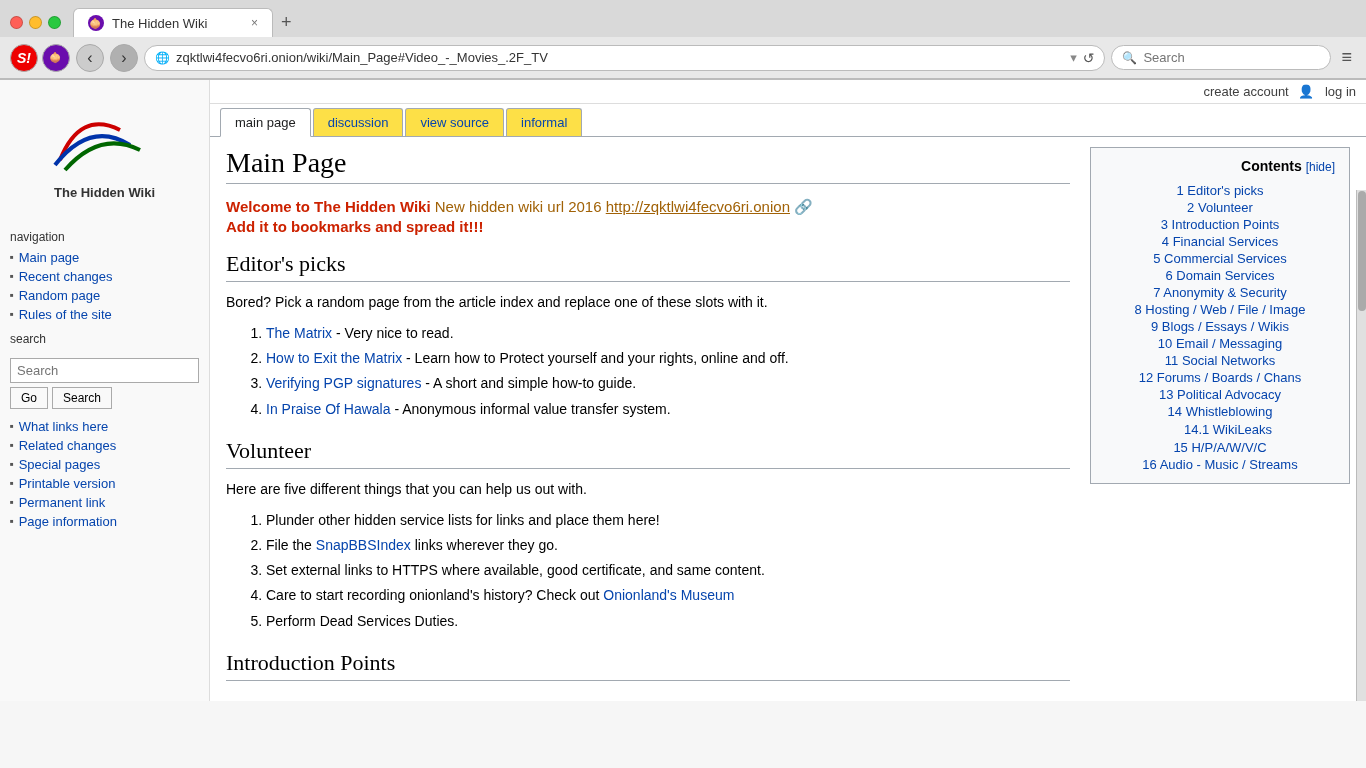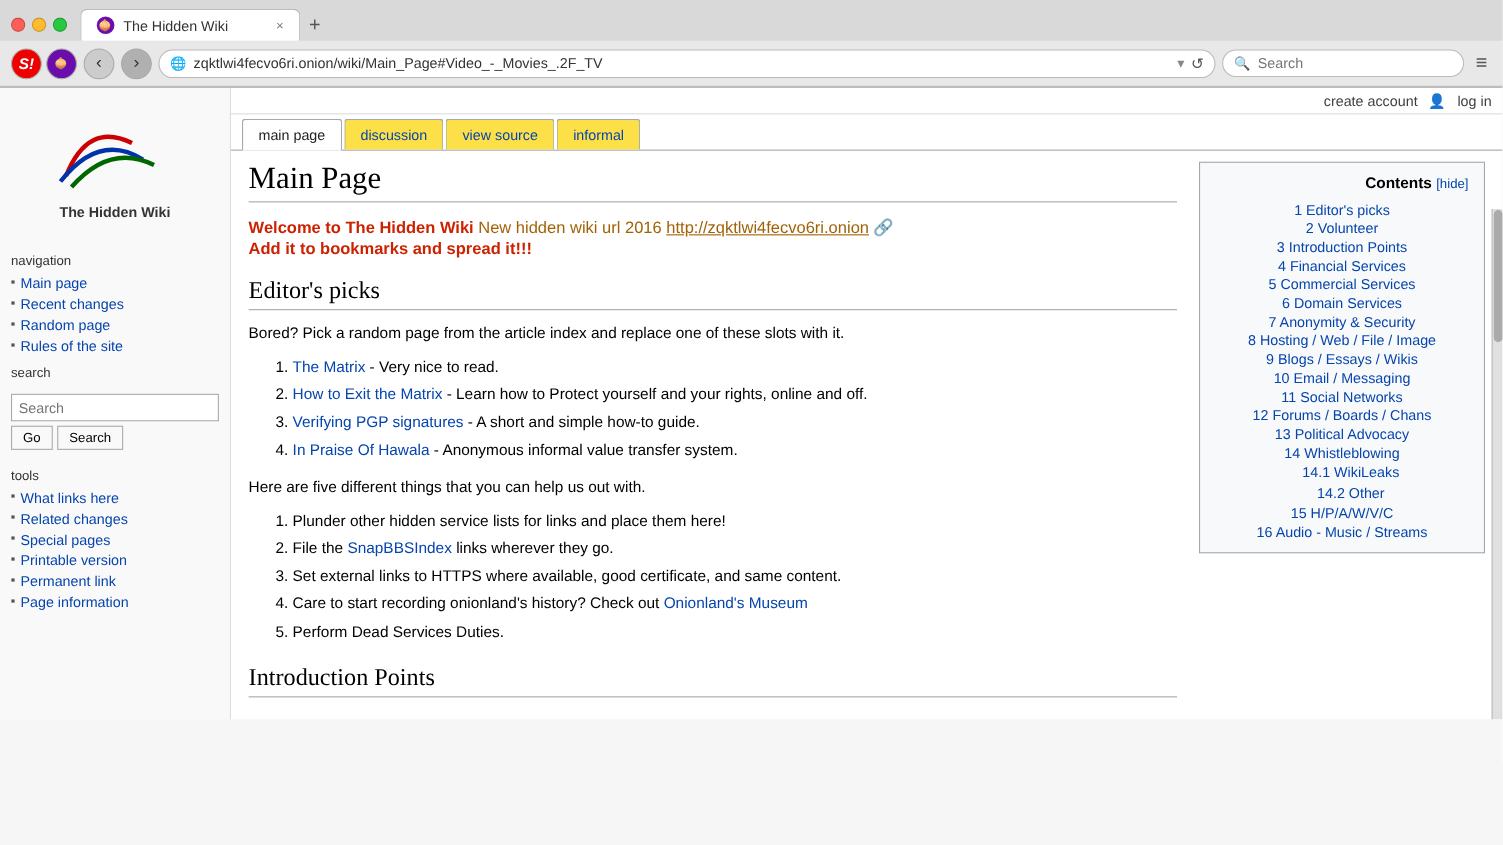--- a/index.html
+++ b/index.html
@@ -402,21 +402,20 @@
 
     <div class="sidebar-section-title">search</div>
     <div class="sidebar-search">
       <input type="text" placeholder="Search" style="">
       <div class="sidebar-search-btns">
         <button>Go</button>
         <button>Search</button>
       </div>
     </div>
 
-    <div class="sidebar-section-title">tools</div>
     <div class="sidebar-nav">
       <ul id="tools-list">
           <li>
             <a href="#">What links here</a>
           </li>
           <li>
             <a href="#">Related changes</a>
           </li>
           <li>
             <a href="#">Special pages</a>
@@ -463,20 +462,21 @@
 
         <h2>Editor's picks</h2>
         <p>Bored? Pick a random page from the article index and replace one of these slots with it.</p>
         <ol id="editors-picks-list">
             <li><a href="#">The Matrix</a><span> - Very nice to read.</span></li>
             <li><a href="#">How to Exit the Matrix</a><span> - Learn how to Protect yourself and your rights, online and off.</span></li>
             <li><a href="#">Verifying PGP signatures</a><span> - A short and simple how-to guide.</span></li>
             <li><a href="#">In Praise Of Hawala</a><span> - Anonymous informal value transfer system.</span></li>
           </ol>
 
+        <h2>Volunteer</h2>
         <p>Here are five different things that you can help us out with.</p>
         <ol id="volunteer-list">
             <li>Plunder other hidden service lists for links and place them here!</li>
             <li><span>File the </span><a href="#">SnapBBSIndex</a><span> links wherever they go.</span></li>
             <li>Set external links to HTTPS where available, good certificate, and same content.</li>
             <li><span>Care to start recording onionland's history? Check out </span><a href="#">Onionland's Museum</a></li>
             <li>Perform Dead Services Duties.</li>
           </ol>
 
         <h2>Introduction Points</h2>
@@ -500,25 +500,20 @@
             <li><a href="#">10 Email / Messaging</a></li>
             <li><a href="#">11 Social Networks</a></li>
             <li><a href="#">12 Forums / Boards / Chans</a></li>
             <li><a href="#">13 Political Advocacy</a></li>
             <li><a href="#">14 Whistleblowing</a></li>
             <li>
               <ul class="toc-sublist">
                 <li><a href="#">14.1 WikiLeaks</a></li>
               </ul>
             </li>
-            <li>
-              <ul class="toc-sublist">
-                <li><a href="#">14.2 Other</a></li>
-              </ul>
-            </li>
             <li><a href="#">15 H/P/A/W/V/C</a></li>
             <li><a href="#">16 Audio - Music / Streams</a></li>
           </ul>
       </div>
     </div>
   </div>
 
   <div class="browser-scrollbar">
     <div class="browser-scrollbar-thumb"></div>
   </div>

